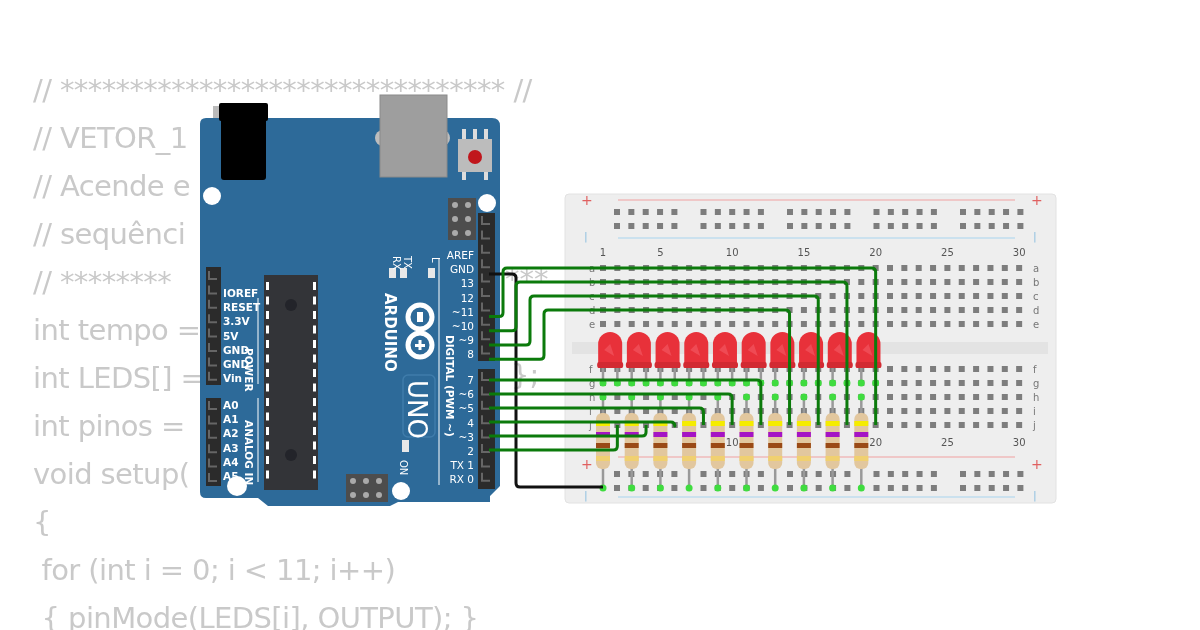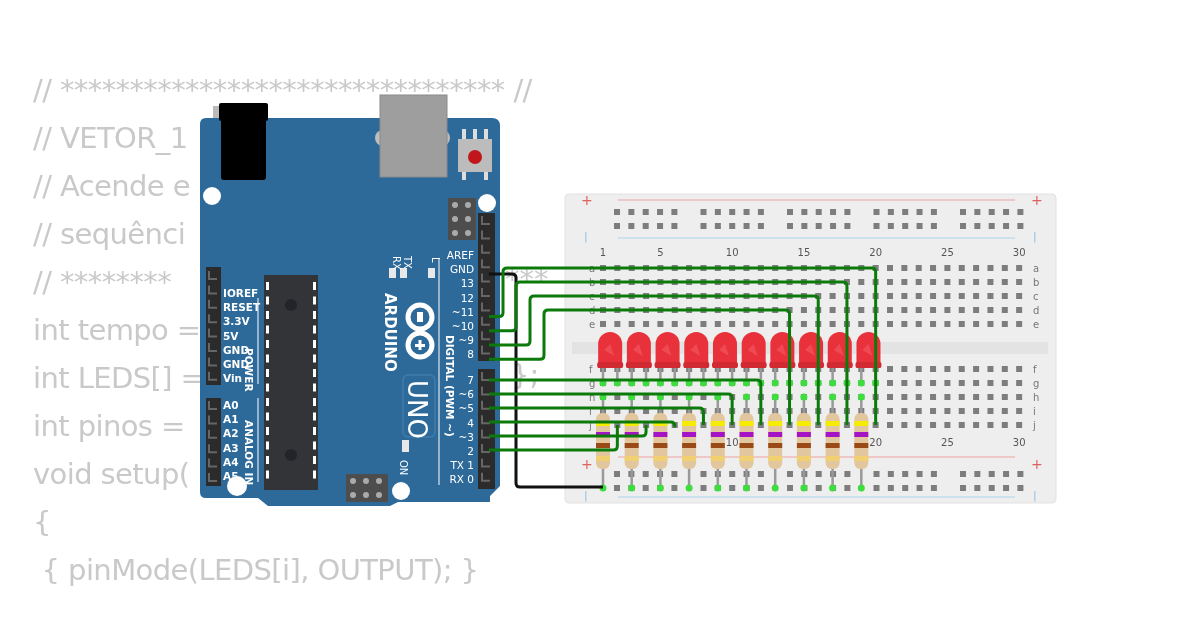--- a/index.html
+++ b/index.html
@@ -18,20 +18,21 @@
     <li>// ******************************** //</li>
     <li>// VETOR_1</li>
     <li>// Acende e</li>
     <li>// sequênci</li>
     <li>// ********</li>
     <li>int tempo =</li>
     <li>int LEDS[] =</li>
     <li>int pinos =</li>
     <li>void setup(</li>
     <li>{</li>
+    <li> for (int i = 0; i &lt; 11; i++)</li>
     <li> { pinMode(LEDS[i], OUTPUT); }</li>
   </ul>
 
 <svg id="scene" width="1200" height="630" viewBox="0 0 1200 630">
 
   <g id="breadboard">
     <rect x="565" y="194" width="491" height="309" rx="4" fill="#eeeeee" stroke="#e2e2e2"></rect>
     <rect x="572" y="342" width="476" height="12" fill="#e3e3e3"></rect>
     <line x1="618" y1="200" x2="1015" y2="200" stroke="#f0a0a0" stroke-width="1"></line>
     <line x1="618" y1="238" x2="1015" y2="238" stroke="#a8d4ee" stroke-width="1"></line>

